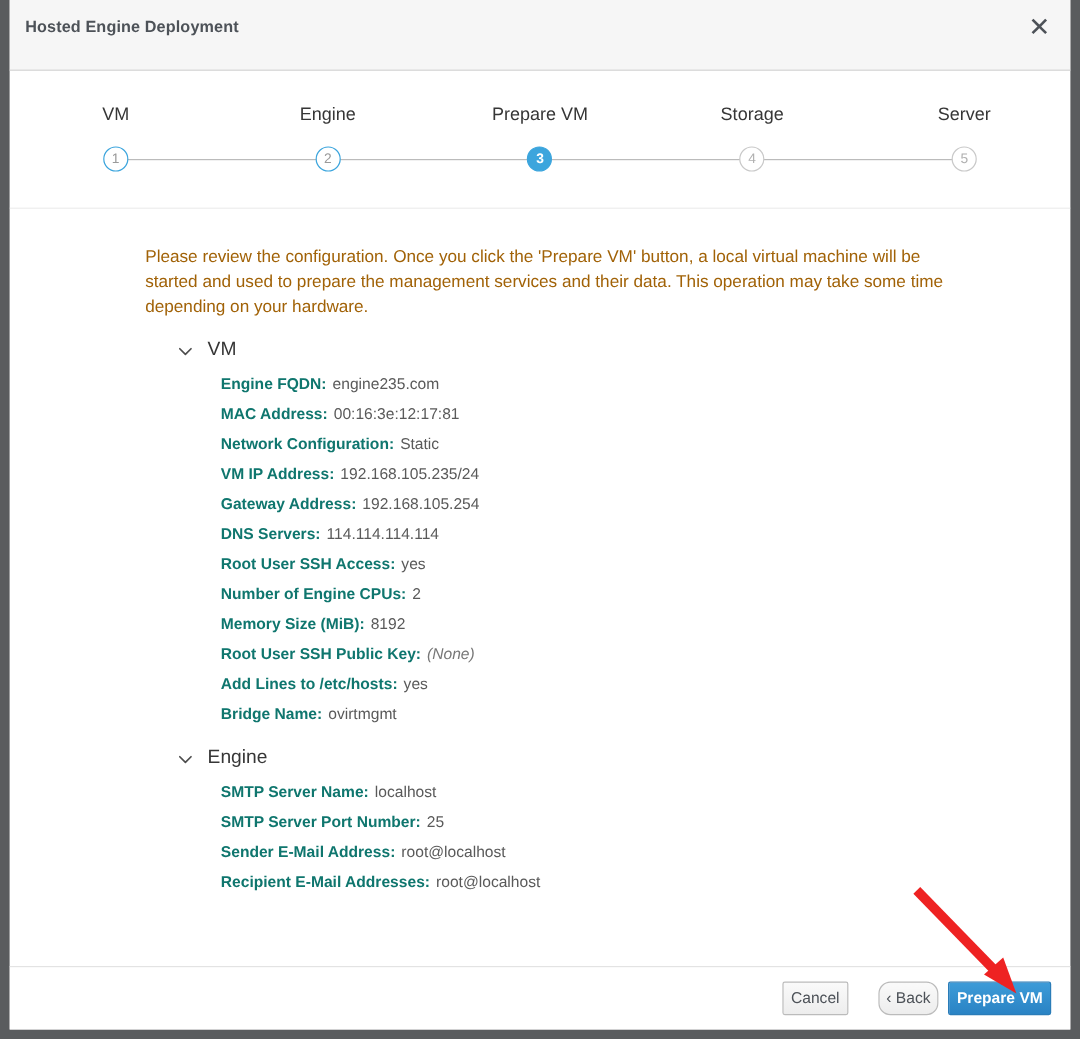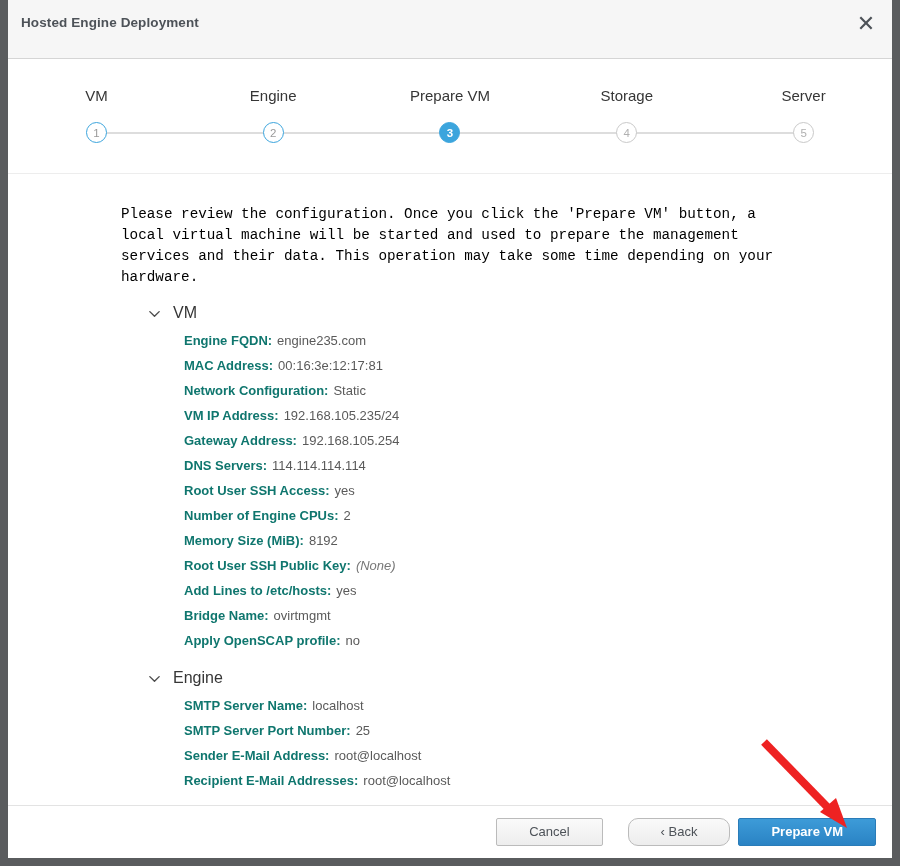--- a/index.html
+++ b/index.html
@@ -140,22 +140,21 @@
     position: relative;
     padding: 30px 0 0 0;
     height: 642px;
     box-sizing: border-box;
   }
   #intro-text {
     margin: 0 0 16px 113px;
     width: 670px;
     font-size: 14.3px;
     line-height: 21px;
-    color: #000000;
-    font-family: Liberation Mono, monospace;
+    color: #a16207;
   }
   .section {
     margin-left: 139px;
     margin-top: 16px;
   }
   .section-head {
     display: flex;
     align-items: center;
     cursor: pointer;
     margin-bottom: 2px;
@@ -205,21 +204,21 @@
     display: flex;
     align-items: center;
     justify-content: flex-end;
     padding-right: 16px;
     background: #ffffff;
   }
   .btn {
     font-family: "Liberation Sans", sans-serif;
     font-size: 13px;
     border-radius: 2px;
-    padding: 0 32px;
+    padding: 0 6px;
     height: 28px;
     line-height: 26px;
     cursor: pointer;
     box-sizing: border-box;
   }
   .btn-default {
     background: linear-gradient(#fafafa, #ededed);
     border: 1px solid #bbbbbb;
     color: #4d5258;
   }
@@ -304,21 +303,20 @@
           <div class="detail-row"><span class="detail-label">Network Configuration:</span><span class="detail-value">Static</span></div>
           <div class="detail-row"><span class="detail-label">VM IP Address:</span><span class="detail-value">192.168.105.235/24</span></div>
           <div class="detail-row"><span class="detail-label">Gateway Address:</span><span class="detail-value">192.168.105.254</span></div>
           <div class="detail-row"><span class="detail-label">DNS Servers:</span><span class="detail-value">114.114.114.114</span></div>
           <div class="detail-row"><span class="detail-label">Root User SSH Access:</span><span class="detail-value">yes</span></div>
           <div class="detail-row"><span class="detail-label">Number of Engine CPUs:</span><span class="detail-value">2</span></div>
           <div class="detail-row"><span class="detail-label">Memory Size (MiB):</span><span class="detail-value">8192</span></div>
           <div class="detail-row"><span class="detail-label">Root User SSH Public Key:</span><span class="detail-value muted">(None)</span></div>
           <div class="detail-row"><span class="detail-label">Add Lines to /etc/hosts:</span><span class="detail-value">yes</span></div>
           <div class="detail-row"><span class="detail-label">Bridge Name:</span><span class="detail-value">ovirtmgmt</span></div>
-          <div class="detail-row"><span class="detail-label">Apply OpenSCAP profile:</span><span class="detail-value">no</span></div>
         </div>
       </div>
 
       <div class="section">
         <div class="section-head">
           <span class="chevron">
             <svg width="15" height="15" viewBox="0 0 16 16">
                 <path d="M3 6 L8 11 L13 6" fill="none" stroke="currentColor" stroke-width="1.5" stroke-linecap="round" stroke-linejoin="round"></path>
               </svg>
           </span>

